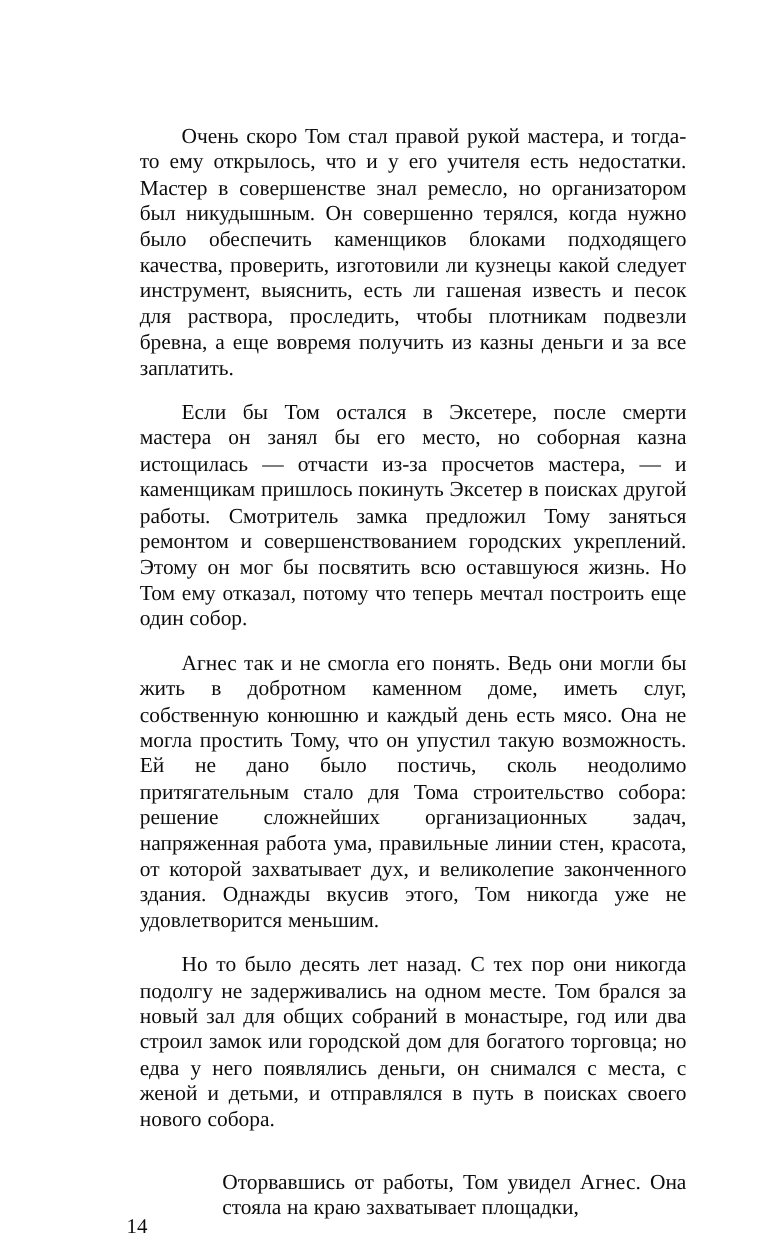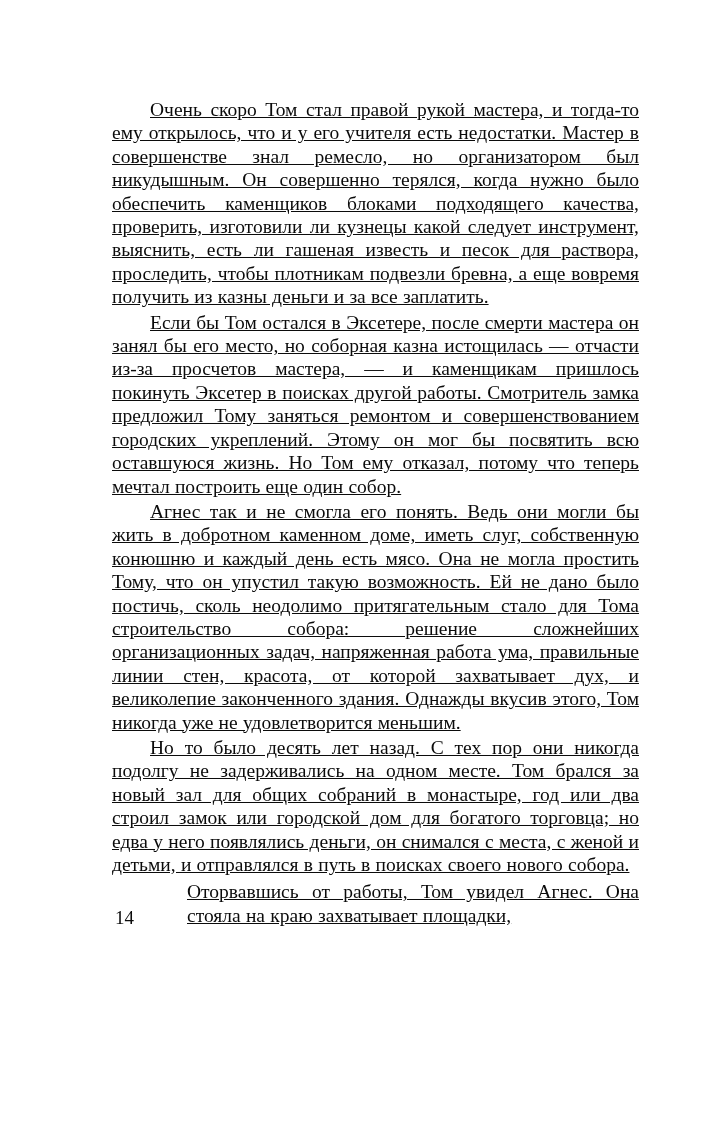--- a/index.html
+++ b/index.html
@@ -22,24 +22,23 @@
     top: 96px;
     width: 531px;
     font-size: 19.5px;
     line-height: 23.4px;
     text-align: justify;
     hyphens: auto;
     -webkit-hyphens: auto;
     word-spacing: 0.02em;
   }
   .para {
-    margin: 2px;
+    margin: 17px;
     padding: 0;
     text-indent: 38px;
-    text-decoration: underline;
   }
   .last-row {
     display: flex;
     align-items: stretch;
   }
   .page-number {
     flex: 0 0 75px;
     width: 75px;
     display: flex;
     align-items: flex-end;

